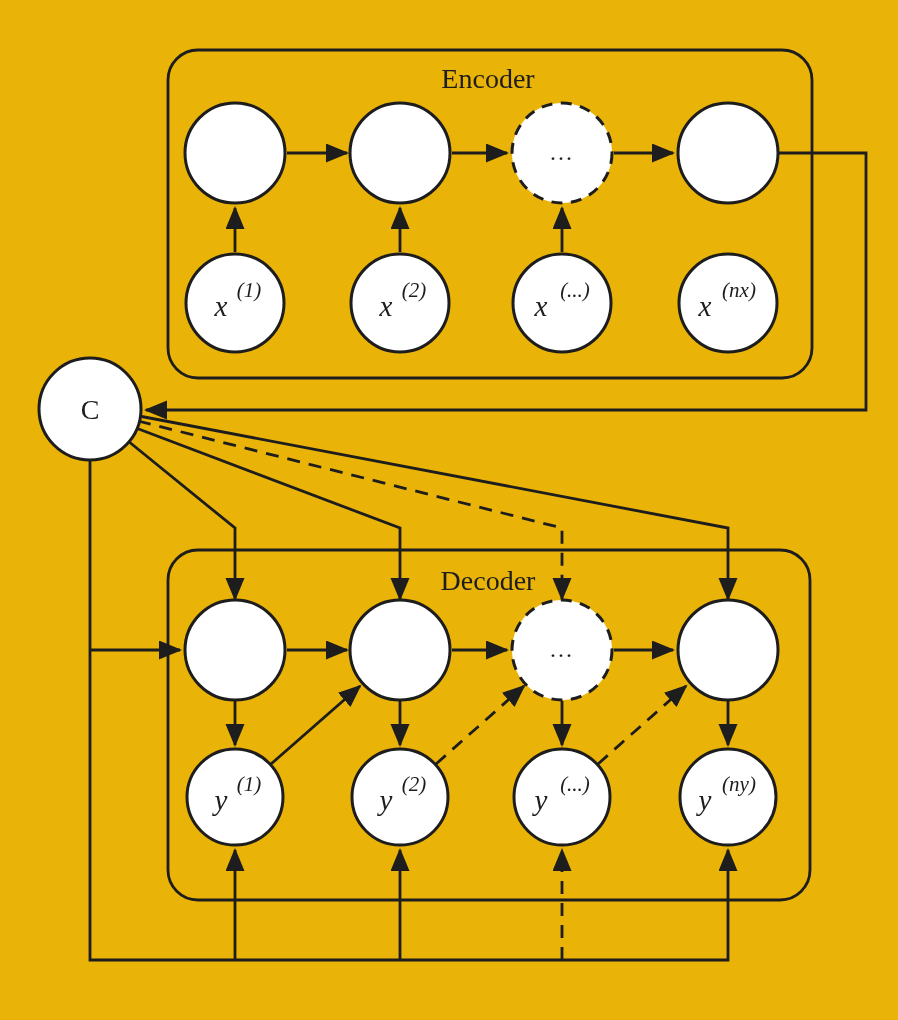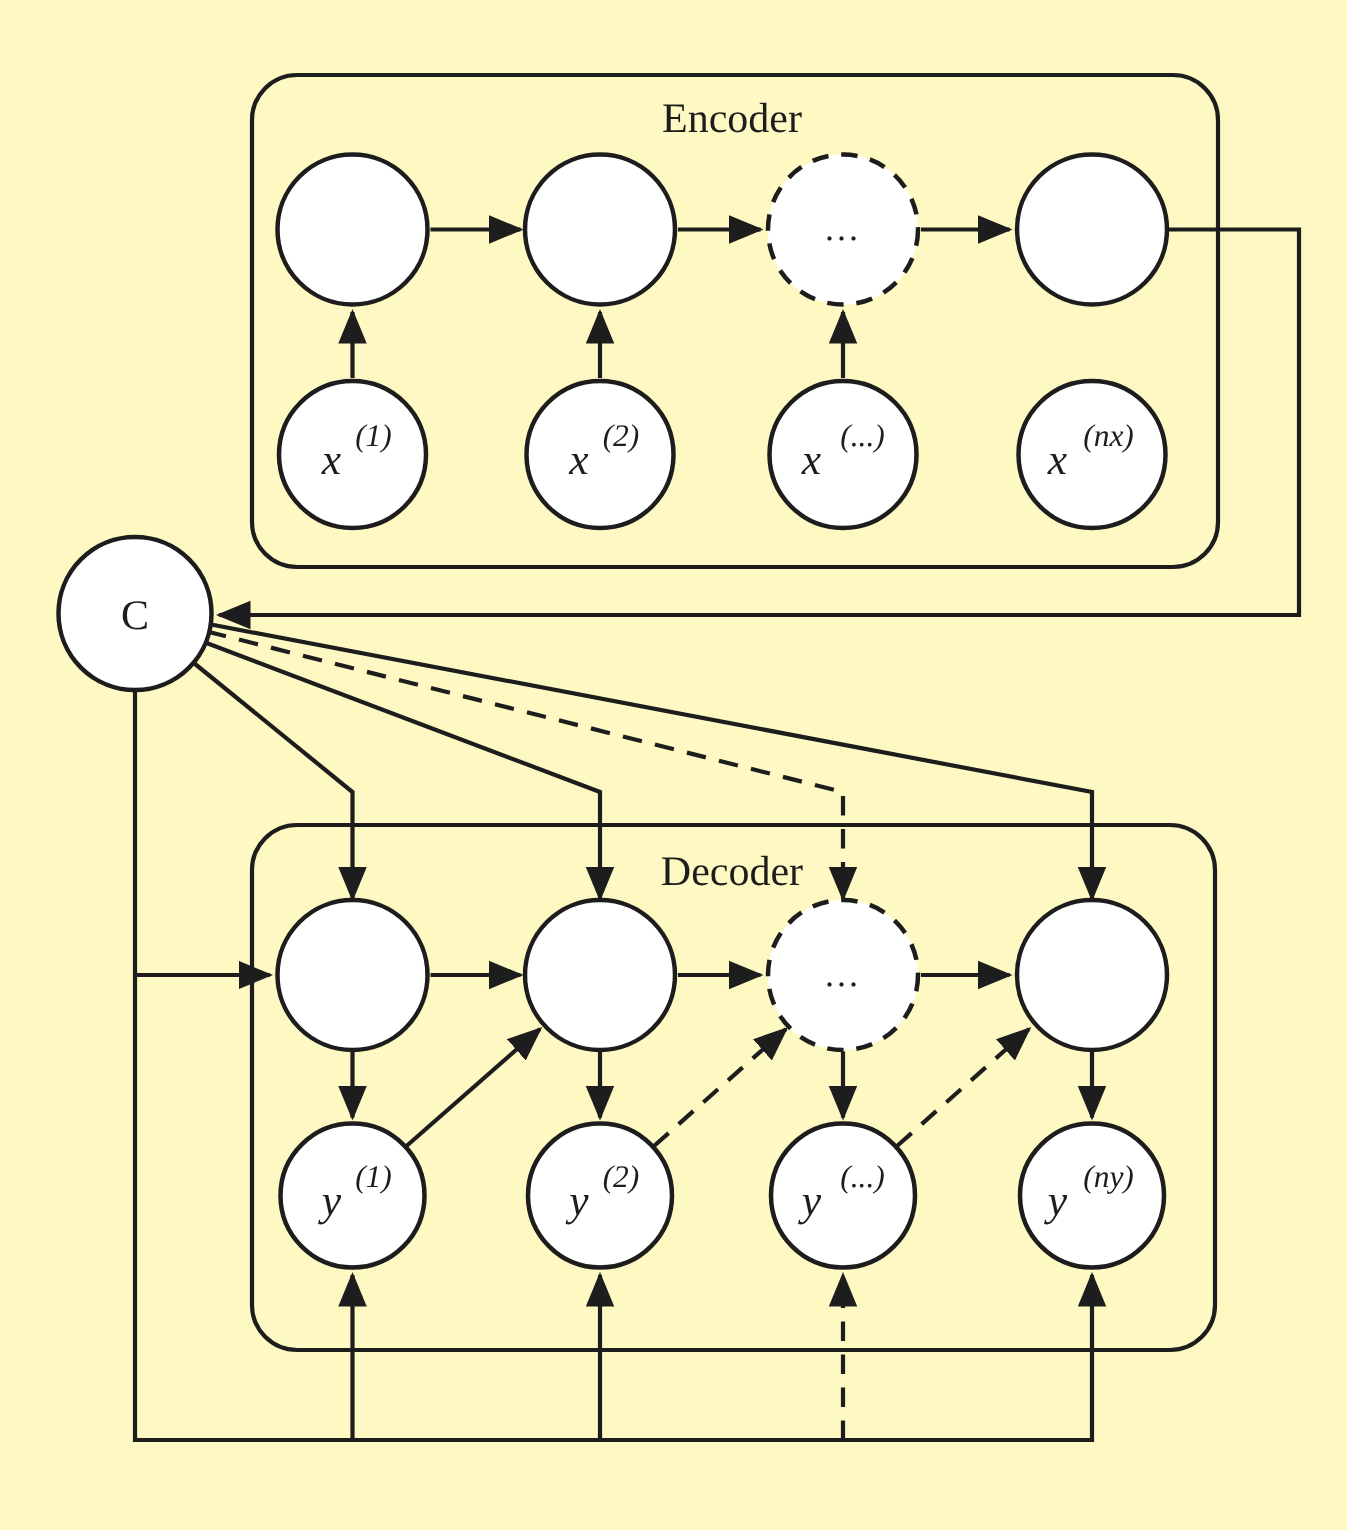--- a/index.html
+++ b/index.html
@@ -4,21 +4,21 @@
 <style>
   html, body {
     margin: 0;
     padding: 0;
     background: #ffffff;
   }
   .stage {
     position: relative;
     width: 898px;
     height: 1020px;
-    background: #fef9c3;
+    background: #eab308;
     overflow: hidden;
   }
   svg { display: block; }
   .box {
     fill: none;
     stroke: #1d1d1d;
     stroke-width: 2.8;
   }
   .node {
     fill: #ffffff;

